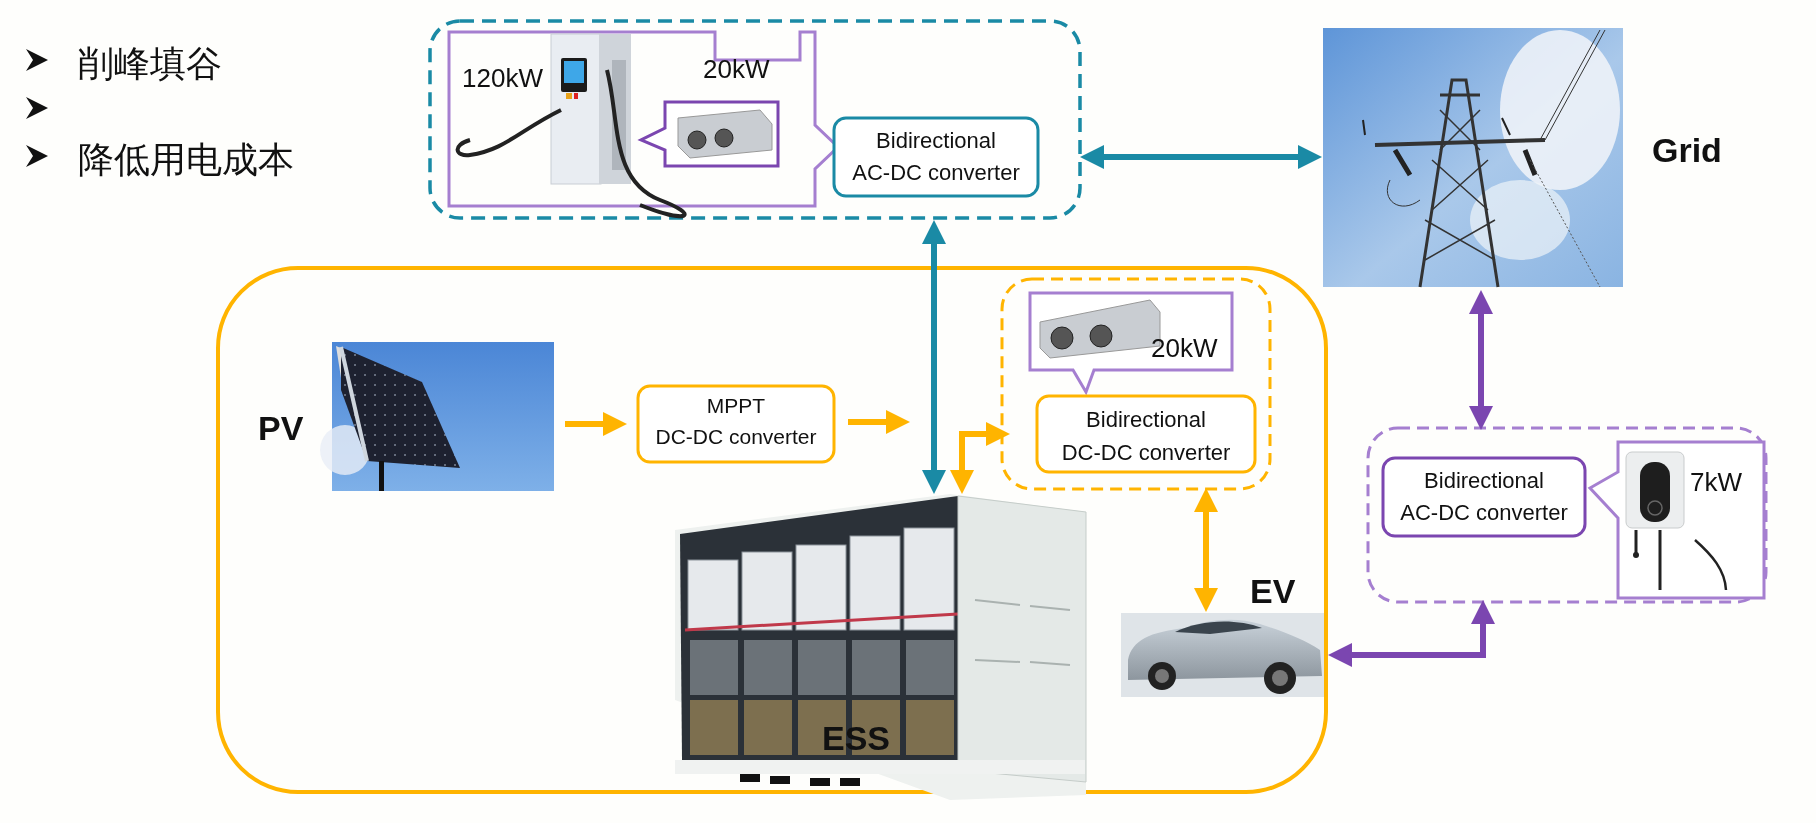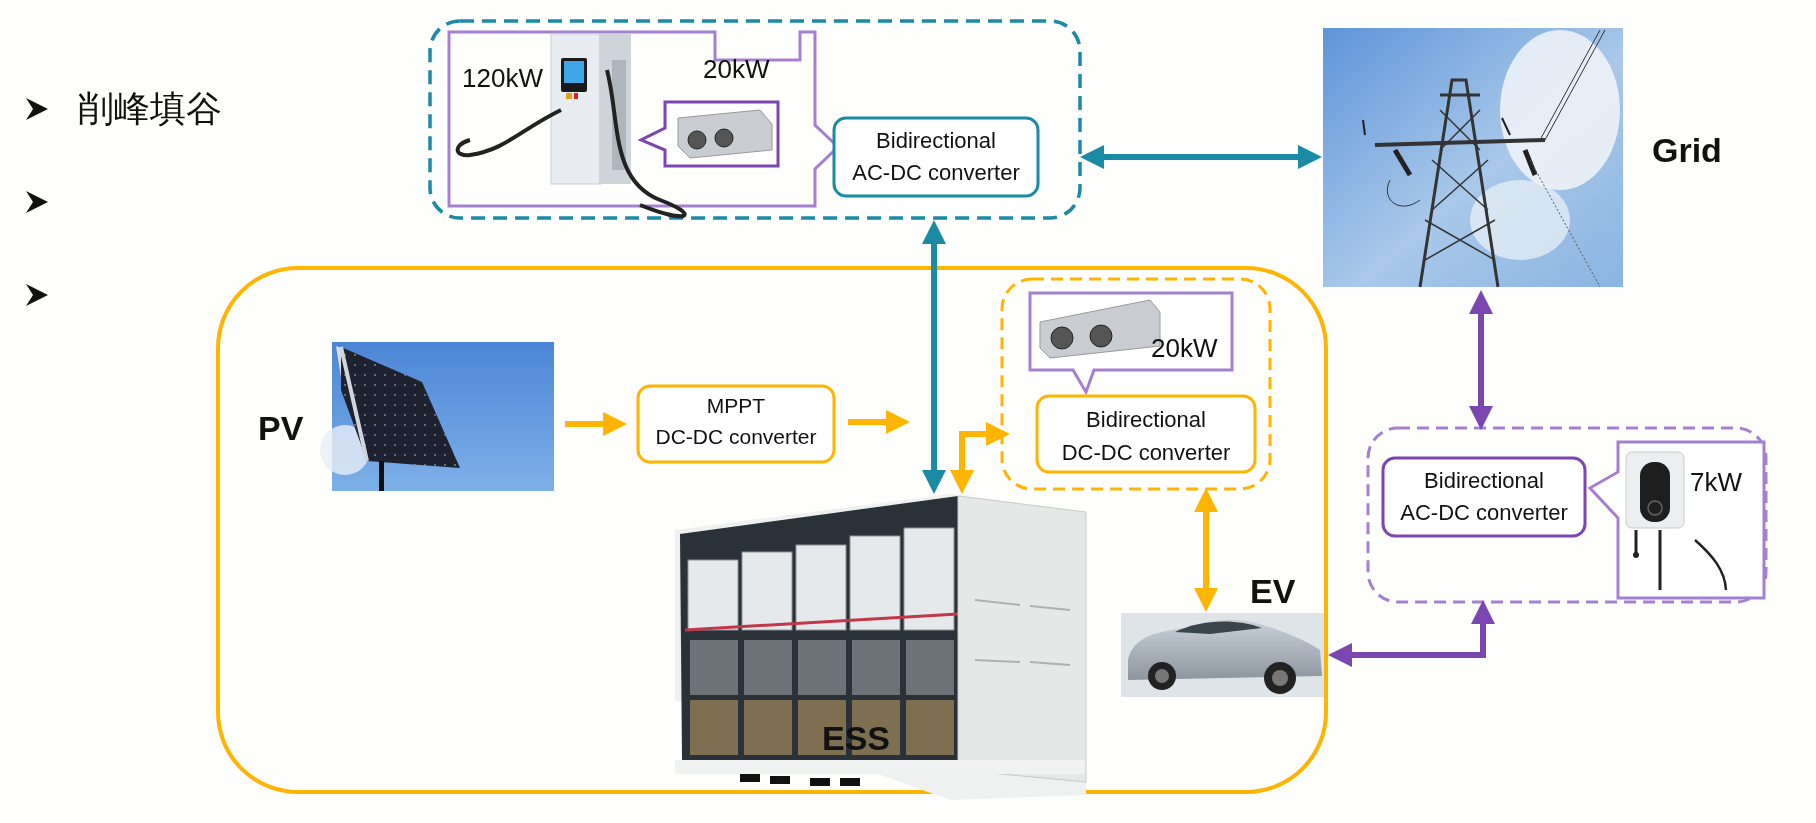--- a/index.html
+++ b/index.html
@@ -1,20 +1,20 @@
 <!DOCTYPE html>
 <html><head>
 <meta charset="utf-8">
 <style>
   html, body { margin: 0; padding: 0; background: #fefefc; }
   body { width: 1816px; height: 823px; position: relative; overflow: hidden;
          font-family: "DejaVu Sans", "Liberation Sans", sans-serif; }
   #stage { position: absolute; left: 0; top: 0; width: 1816px; height: 823px; }
   .cn-list { position: absolute; left: 24px; top: 40px; margin: 0; padding: 0; list-style: none; }
-  .cn-list li { display: flex; align-items: center; height: 48px; font-size: 36px; color: #111; margin-top: 45px; }
+  .cn-list li { display: flex; height: 48px; font-size: 36px; color: #111; }
   .cn-list .bullet { width: 54px; display: inline-block; }
   .lbl { font-family: "Liberation Sans", "DejaVu Sans", sans-serif; fill: #111; }
   .bold { font-weight: bold; }
 </style>
 </head>
 <body>
 
 <ul class="cn-list">
   <li>
     <span class="bullet">
@@ -30,20 +30,21 @@
           <path d="M2 2 L24 13 L2 24 L9 13 Z" fill="#111"></path>
         </svg>
     </span>
   </li>
   <li>
     <span class="bullet">
       <svg width="26" height="26" viewBox="0 0 26 26">
           <path d="M2 2 L24 13 L2 24 L9 13 Z" fill="#111"></path>
         </svg>
     </span>
+    <span>降低用电成本</span>
   </li>
 </ul>
 
 <svg id="stage" width="1816" height="823" viewBox="0 0 1816 823">
   <defs>
     <marker id="tealHead" markerWidth="4" markerHeight="4" refX="2" refY="2" orient="auto-start-reverse" markerUnits="strokeWidth">
       <path d="M0,0 L4,2 L0,4 Z" fill="#1a8aa5"></path>
     </marker>
     <marker id="orangeHead" markerWidth="4" markerHeight="4" refX="2" refY="2" orient="auto-start-reverse" markerUnits="strokeWidth">
       <path d="M0,0 L4,2 L0,4 Z" fill="#ffb400"></path>

